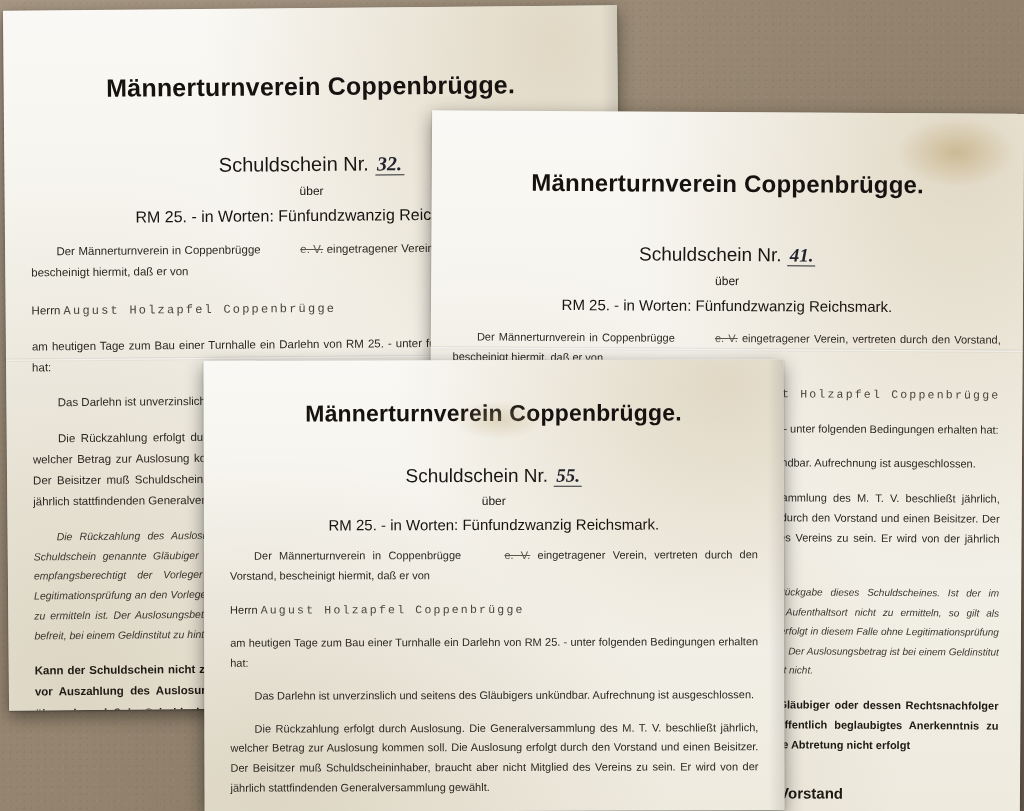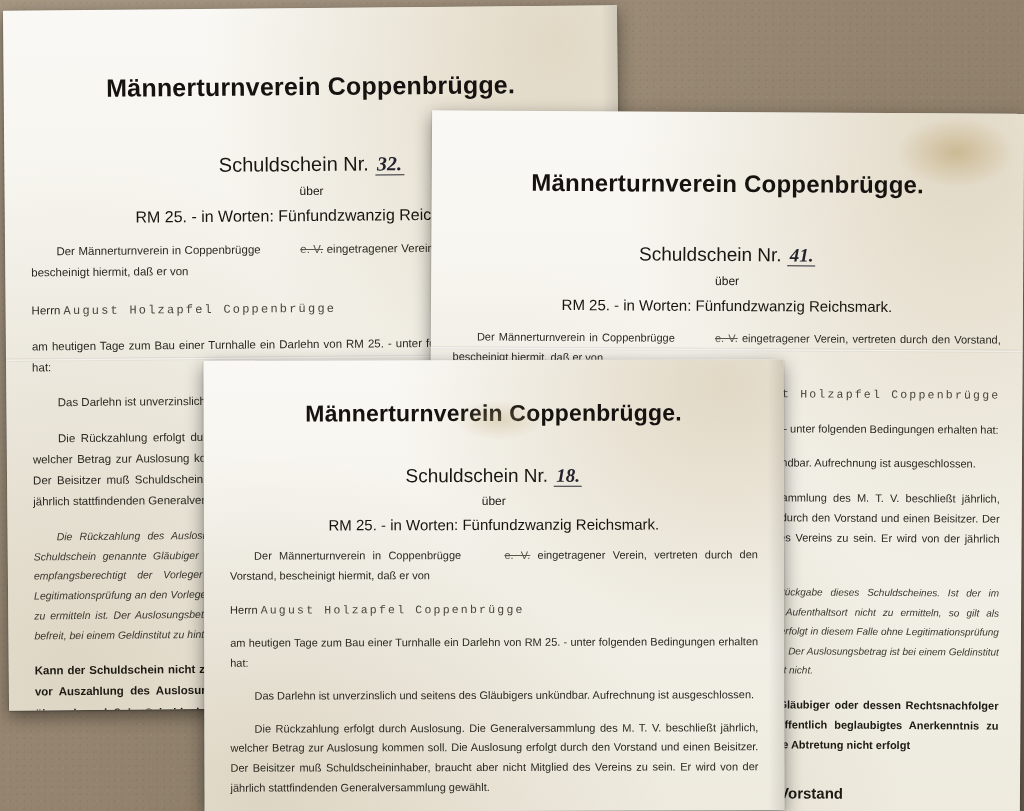--- a/index.html
+++ b/index.html
@@ -277,21 +277,21 @@
 
   <div class="sheet" id="sheet-front">
     <div class="paper-tint"></div>
     <div class="stain" style="left: 250px; top: 40px; width: 90px; height: 40px; background: radial-gradient(ellipse, rgba(190,168,120,0.35), rgba(190,168,120,0) 70%);"></div>
     <div class="edge-shadow-r"></div>
     <div class="content">
 
       <div class="org-title">Männerturnverein Coppenbrügge.</div>
 
       <div class="sd-line">
-        <span>Schuldschein Nr.</span><span class="sd-number">18.</span>
+        <span>Schuldschein Nr.</span><span class="sd-number">55.</span>
       </div>
 
       <div class="sd-ueber">über</div>
       <div class="sd-rm">RM 25. - in Worten: Fünfundzwanzig Reichsmark.</div>
 
       <div class="body-p indent">
         <span>Der Männerturnverein in Coppenbrügge</span>
         <span class="struck">e. V.</span>
         <span>eingetragener Verein, vertreten durch den Vorstand, bescheinigt hiermit, daß er von</span>
       </div>

